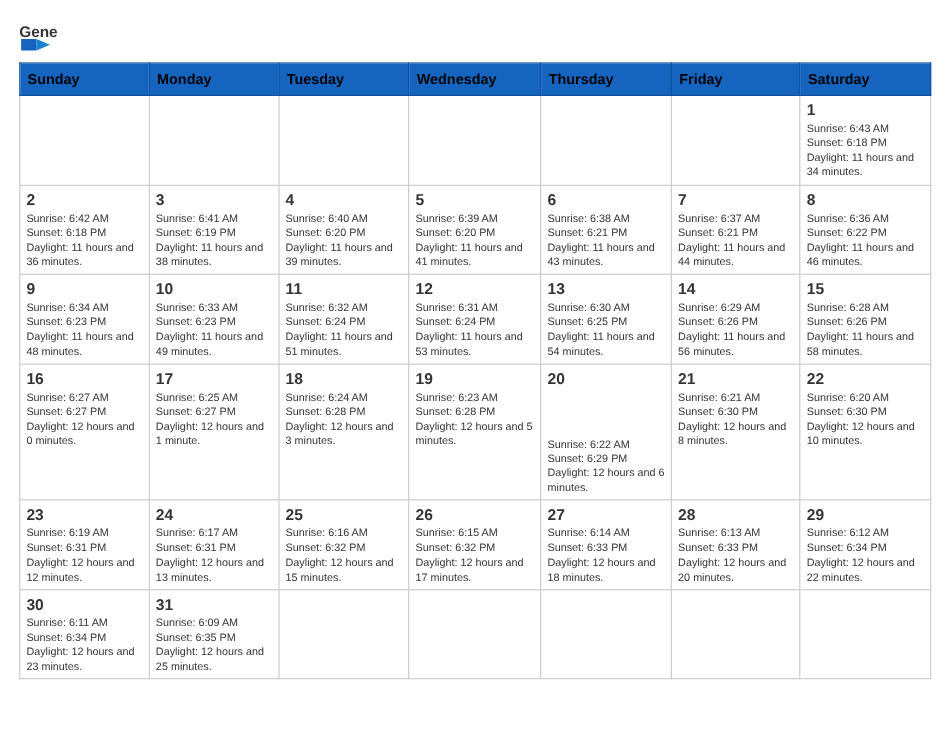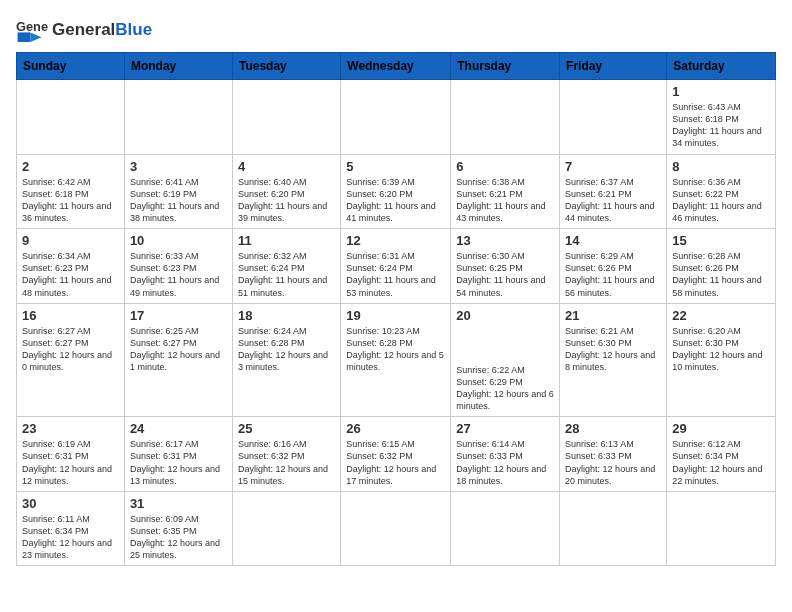--- a/index.html
+++ b/index.html
@@ -85,23 +85,20 @@
 <body>
 
 <div class="header">
   <div class="logo">
     <svg class="logo-icon" viewBox="0 0 40 34" xmlns="http://www.w3.org/2000/svg">
       <text x="0" y="18" font-size="16" font-weight="bold" fill="#333">General</text>
 
       <polygon points="2,20 18,20 18,32 2,32" fill="#1565c0"></polygon>
       <polygon points="18,20 32,26 18,32" fill="#1980d0"></polygon>
     </svg>
-    <div style="line-height:1.2">
-      <div style="font-size:17px; font-weight:bold; color:#333;">General<span style="color:#1565c0">Blue</span></div>
-    </div>
   </div>
 </div>
 
 <table class="calendar">
   <thead>
     <tr id="weekday-header">
     <th>Sunday</th>
         <th>Monday</th>
         <th>Tuesday</th>
         <th>Wednesday</th>
@@ -227,21 +224,21 @@
 Daylight: 12 hours and 1 minute.</div>
         </td>
         <td>
           <span class="day-number">18</span>
           <div class="day-info" style="white-space: pre-line;">Sunrise: 6:24 AM
 Sunset: 6:28 PM
 Daylight: 12 hours and 3 minutes.</div>
         </td>
         <td>
           <span class="day-number">19</span>
-          <div class="day-info" style="white-space: pre-line;">Sunrise: 10:23 AM
+          <div class="day-info" style="white-space: pre-line;">Sunrise: 6:23 AM
 Sunset: 6:28 PM
 Daylight: 12 hours and 5 minutes.</div>
         </td>
         <td>
           <span class="day-number">20</span>
           <div class="day-info" style="white-space: pre-line; margin-top: 41px;">Sunrise: 6:22 AM
 Sunset: 6:29 PM
 Daylight: 12 hours and 6 minutes.</div>
         </td>
         <td>

